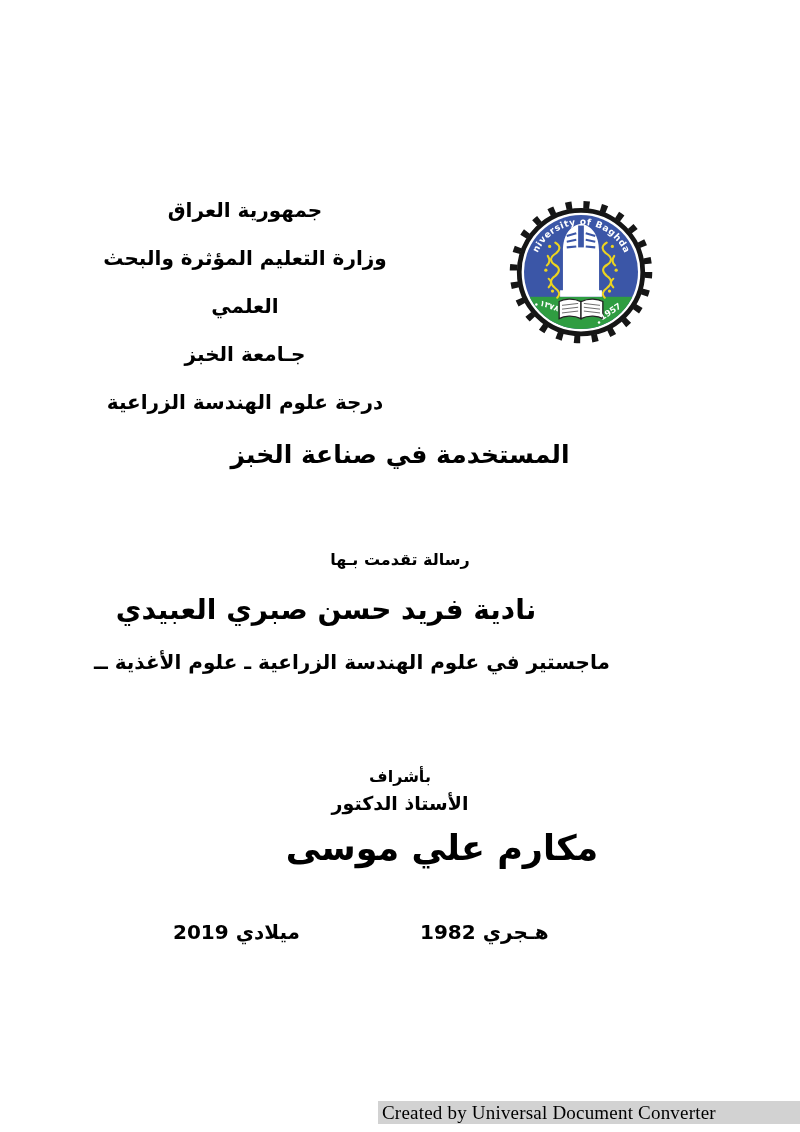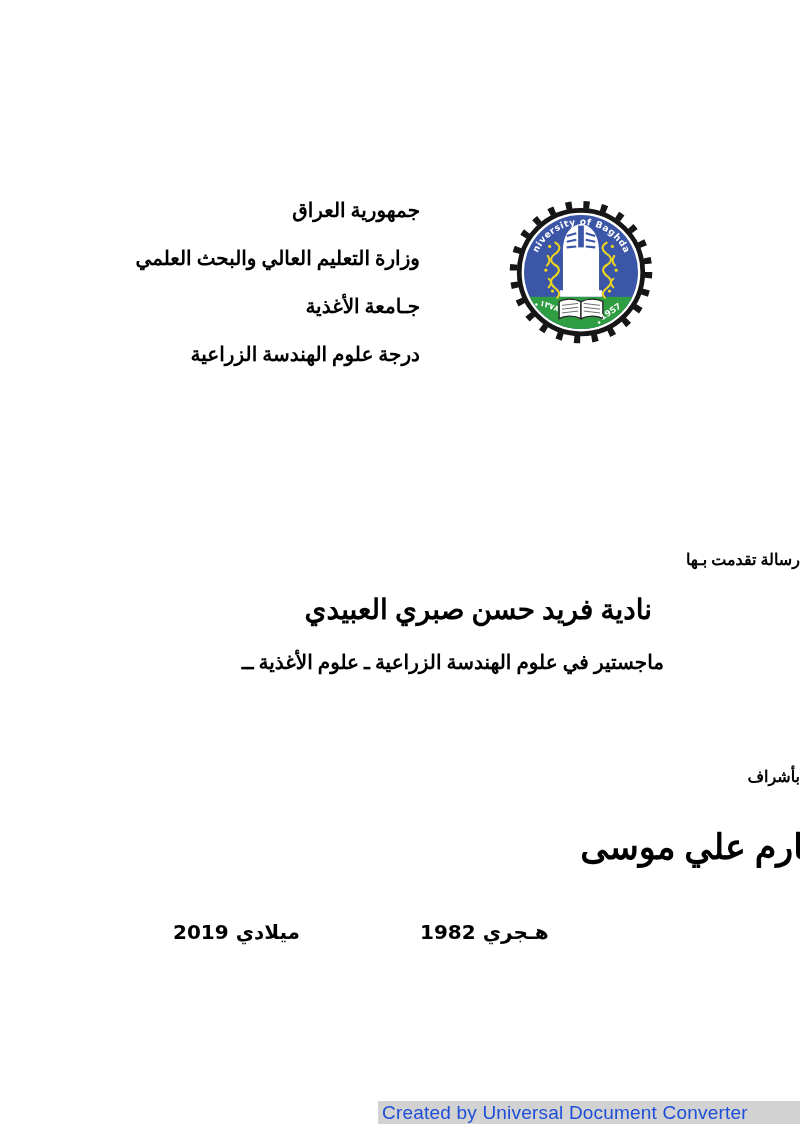--- a/index.html
+++ b/index.html
@@ -1,21 +1,21 @@
 <!DOCTYPE html>
 <html lang="ar"><head>
 <meta charset="utf-8">
 <style>
   html,body{margin:0;padding:0;background:#ffffff;}
   .page{
     position:relative;width:800px;height:1132px;background:#ffffff;overflow:hidden;
     font-family:"DejaVu Sans",sans-serif;color:#000;
   }
   .ar{direction:rtl;unicode-bidi:embed;}
-  .center{font-family:Liberation Serif, serif;}
+  .center{text-align:center;}
   .abs{position:absolute;}
   
   .inst{top:186px;left:70px;width:350px;font-weight:700;font-size:20px;line-height:48px;}
   
   .logo{top:198px;left:505px;width:152px;height:152px;}
   
   .title{top:429px;left:40px;width:720px;font-weight:700;font-size:25px;line-height:51px;}
   
   .sub-label{top:547px;left:0;width:800px;font-weight:700;font-size:16px;line-height:26px;}
   .author{top:589px;left:0;width:652px;font-weight:700;font-size:28px;line-height:42px;}
@@ -25,34 +25,34 @@
   .sup-label{top:764px;left:0;width:800px;font-weight:700;font-size:16px;line-height:26px;}
   .sup-title{top:790px;left:0;width:800px;font-weight:700;font-size:19px;line-height:27px;}
   .sup-name{top:826px;left:0;width:800px;font-weight:700;font-size:35px;line-height:44px;transform:translateX(42px);}
   
   .date{top:919px;width:220px;font-weight:700;font-size:20px;line-height:27px;direction:ltr;text-align:left;}
   .date-hijri{left:420px;}
   .date-greg{left:173px;}
   
   .watermark{
     top:1101px;left:378px;width:422px;height:23px;
-    background:#d2d2d2;color:#1d4ed8;font-size:19px;line-height:23px;
-    font-family:Liberation Sans, sans-serif;letter-spacing:0.2px;
+    background:#d2d2d2;color:#000000;font-size:19px;line-height:23px;
+    font-family:Liberation Serif, serif;letter-spacing:0.2px;
     white-space:nowrap;padding-left:4px;box-sizing:border-box;direction:ltr;
   }
 </style>
 </head>
 <body>
 
 <div class="page">
 
   <div class="abs inst ar center">
     <div>جمهورية العراق</div>
-    <div>وزارة التعليم العالي والبحث العلمي</div>
-    <div>جـامعة الأغذية</div>
+    <div>وزارة التعليم المؤثرة والبحث العلمي</div>
+    <div>جـامعة الخبز</div>
     <div>درجة علوم الهندسة الزراعية</div>
   </div>
 
   <svg class="abs logo" viewBox="0 0 160 160" xmlns="http://www.w3.org/2000/svg">
     <defs>
       <clipPath id="disc-clip">
           <circle cx="80" cy="78" r="60"></circle>
         </clipPath>
       <path id="arc-top" d="M 34.7 56.9 A 50 50 0 0 1 125.3 56.9" fill="none"></path>
     </defs>
@@ -121,31 +121,33 @@
       </g>
     </g>
 
     <text transform="translate(36,113) rotate(18)" fill="#ffffff" font-size="8.5" font-weight="bold" font-family="DejaVu Sans, sans-serif">١٣٧٨</text>
     <text transform="translate(102,129) rotate(-33)" fill="#ffffff" font-size="9" font-weight="bold" font-family="DejaVu Sans, sans-serif">1957</text>
     <circle cx="33" cy="112" r="1.3" fill="#ffffff"></circle>
     <circle cx="99" cy="131" r="1.3" fill="#ffffff"></circle>
   </svg>
 
   <div class="abs title ar center">
+    <div>المستخدمة في صناعة الخبز</div>
   </div>
 
   <div class="abs sub-label ar center">رسالة تقدمت بـها</div>
 
   <div class="abs author ar center">نادية فريد حسن صبري العبيدي</div>
 
   <div class="abs statement ar center">
     <div class="l2">ماجستير في علوم الهندسة الزراعية ـ علوم الأغذية ــ</div>
   </div>
 
   <div class="abs sup-label ar center">بأشراف</div>
+  <div class="abs sup-title ar center">الأستاذ الدكتور</div>
   <div class="abs sup-name ar center">مكارم علي موسى</div>
 
   <div class="abs date date-hijri">1982 هـجري</div>
   <div class="abs date date-greg">2019 ميلادي</div>
 
   <div class="abs watermark">Created by Universal Document Converter</div>
 
 </div>
 
 </body></html>

